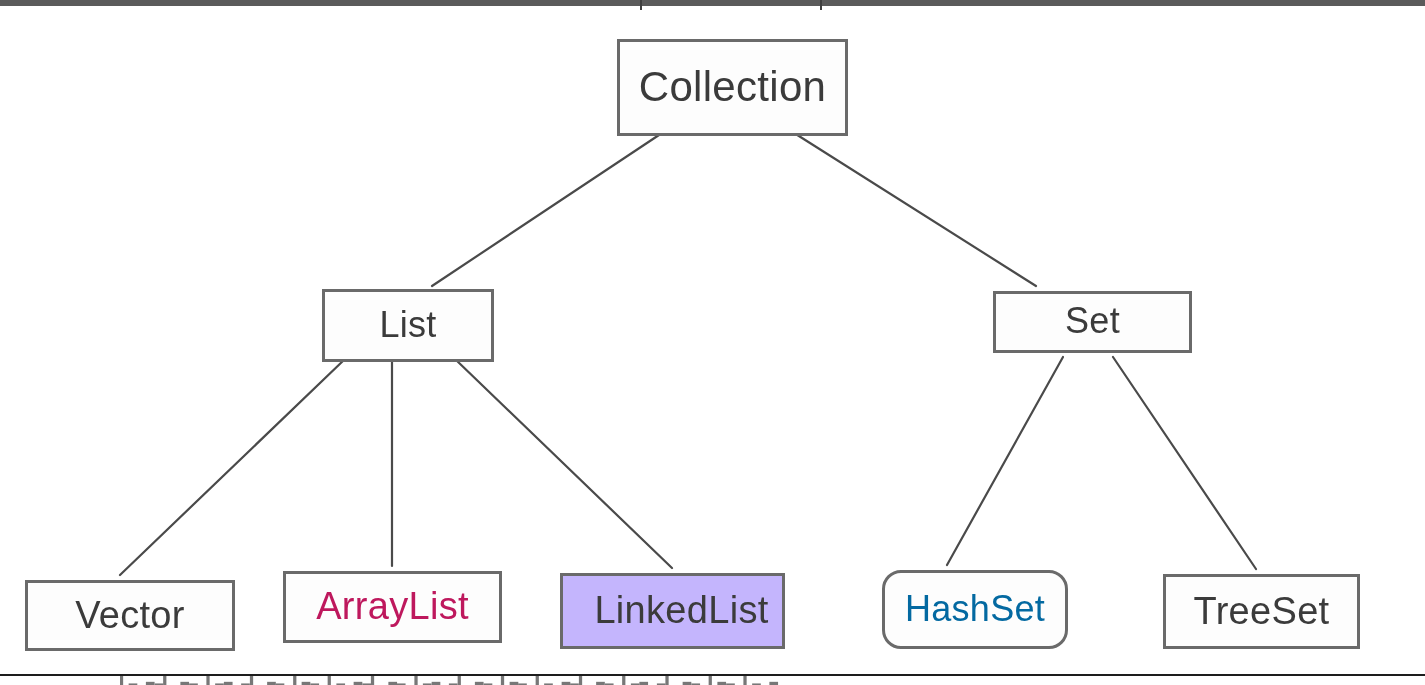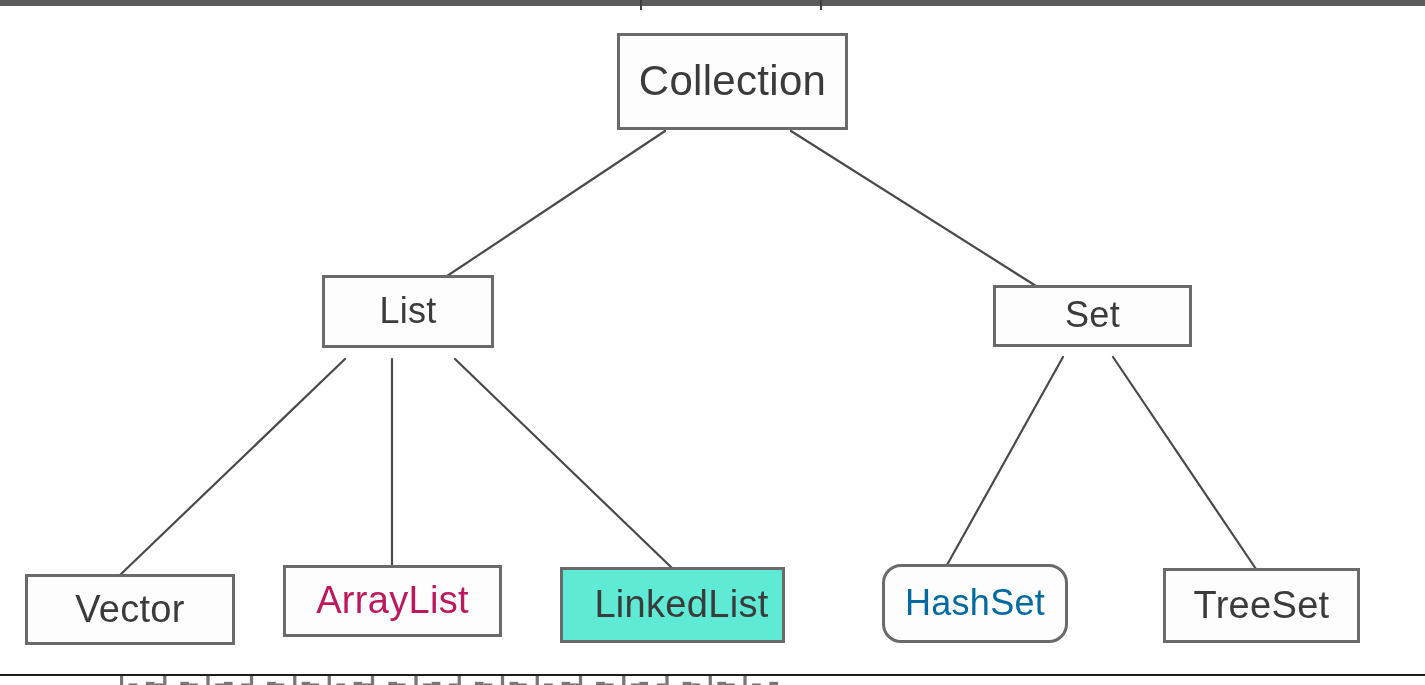--- a/index.html
+++ b/index.html
@@ -64,20 +64,21 @@
     box-sizing: border-box;
     background: #fdfdfd;
     border: 3px solid #6a6a6a;
     display: flex;
     align-items: center;
     justify-content: center;
     color: #3b3b3b;
     font-weight: 400;
     letter-spacing: 0.3px;
     z-index: 2;
+    margin-top: 6px;
   }
   .node span {
     display: block;
     line-height: 1;
     transform: translateY(-1px);
   }
 </style>
 </head>
 <body>
 
@@ -98,33 +99,33 @@
         <line x1="455" y1="359" x2="672" y2="568" stroke="#4a4a4a"></line>
         <line x1="1063" y1="357" x2="947" y2="565" stroke="#4a4a4a"></line>
         <line x1="1113" y1="357" x2="1256" y2="569" stroke="#4a4a4a"></line>
       </g>
   </svg>
 
   <div id="node-layer">
       <div class="node" style="left: 617px; top: 33px; width: 231px; height: 97px; border-color: rgb(106, 106, 106); background: rgb(253, 253, 253); color: rgb(59, 59, 59); font-size: 42px;">
         <span>Collection</span>
       </div>
-      <div class="node" style="left: 322px; top: 275px; width: 172px; height: 73px; border-color: rgb(106, 106, 106); background: rgb(253, 253, 253); color: rgb(59, 59, 59); font-size: 36px;">
+      <div class="node" style="left: 322px; top: 283px; width: 172px; height: 73px; border-color: rgb(106, 106, 106); background: rgb(253, 253, 253); color: rgb(59, 59, 59); font-size: 36px;">
         <span>List</span>
       </div>
       <div class="node" style="left: 993px; top: 285px; width: 199px; height: 62px; border-color: rgb(106, 106, 106); background: rgb(253, 253, 253); color: rgb(59, 59, 59); font-size: 36px;">
         <span>Set</span>
       </div>
       <div class="node" style="left: 25px; top: 574px; width: 210px; height: 71px; border-color: rgb(106, 106, 106); background: rgb(253, 253, 253); color: rgb(59, 59, 59); font-size: 38px;">
         <span>Vector</span>
       </div>
       <div class="node" style="left: 283px; top: 565px; width: 219px; height: 72px; border-color: rgb(106, 106, 106); background: rgb(253, 253, 253); color: #be185d; font-size: 38px;">
         <span>ArrayList</span>
       </div>
-      <div class="node" style="left: 560px; top: 567px; width: 225px; height: 76px; border-color: rgb(106, 106, 106); background: #5eead4; color: rgb(59, 59, 59); font-size: 38px; padding-left: 18px;">
+      <div class="node" style="left: 560px; top: 567px; width: 225px; height: 76px; border-color: rgb(106, 106, 106); background: #c4b5fd; color: rgb(59, 59, 59); font-size: 38px; padding-left: 18px;">
         <span>LinkedList</span>
       </div>
       <div class="node" style="left: 882px; top: 564px; width: 186px; height: 79px; border-color: rgb(106, 106, 106); background: rgb(253, 253, 253); color: #0369a1; font-size: 36px; border-radius: 19px;">
         <span>HashSet</span>
       </div>
       <div class="node" style="left: 1163px; top: 568px; width: 197px; height: 75px; border-color: rgb(106, 106, 106); background: rgb(253, 253, 253); color: rgb(59, 59, 59); font-size: 38px;">
         <span>TreeSet</span>
       </div>
     </div>
 

